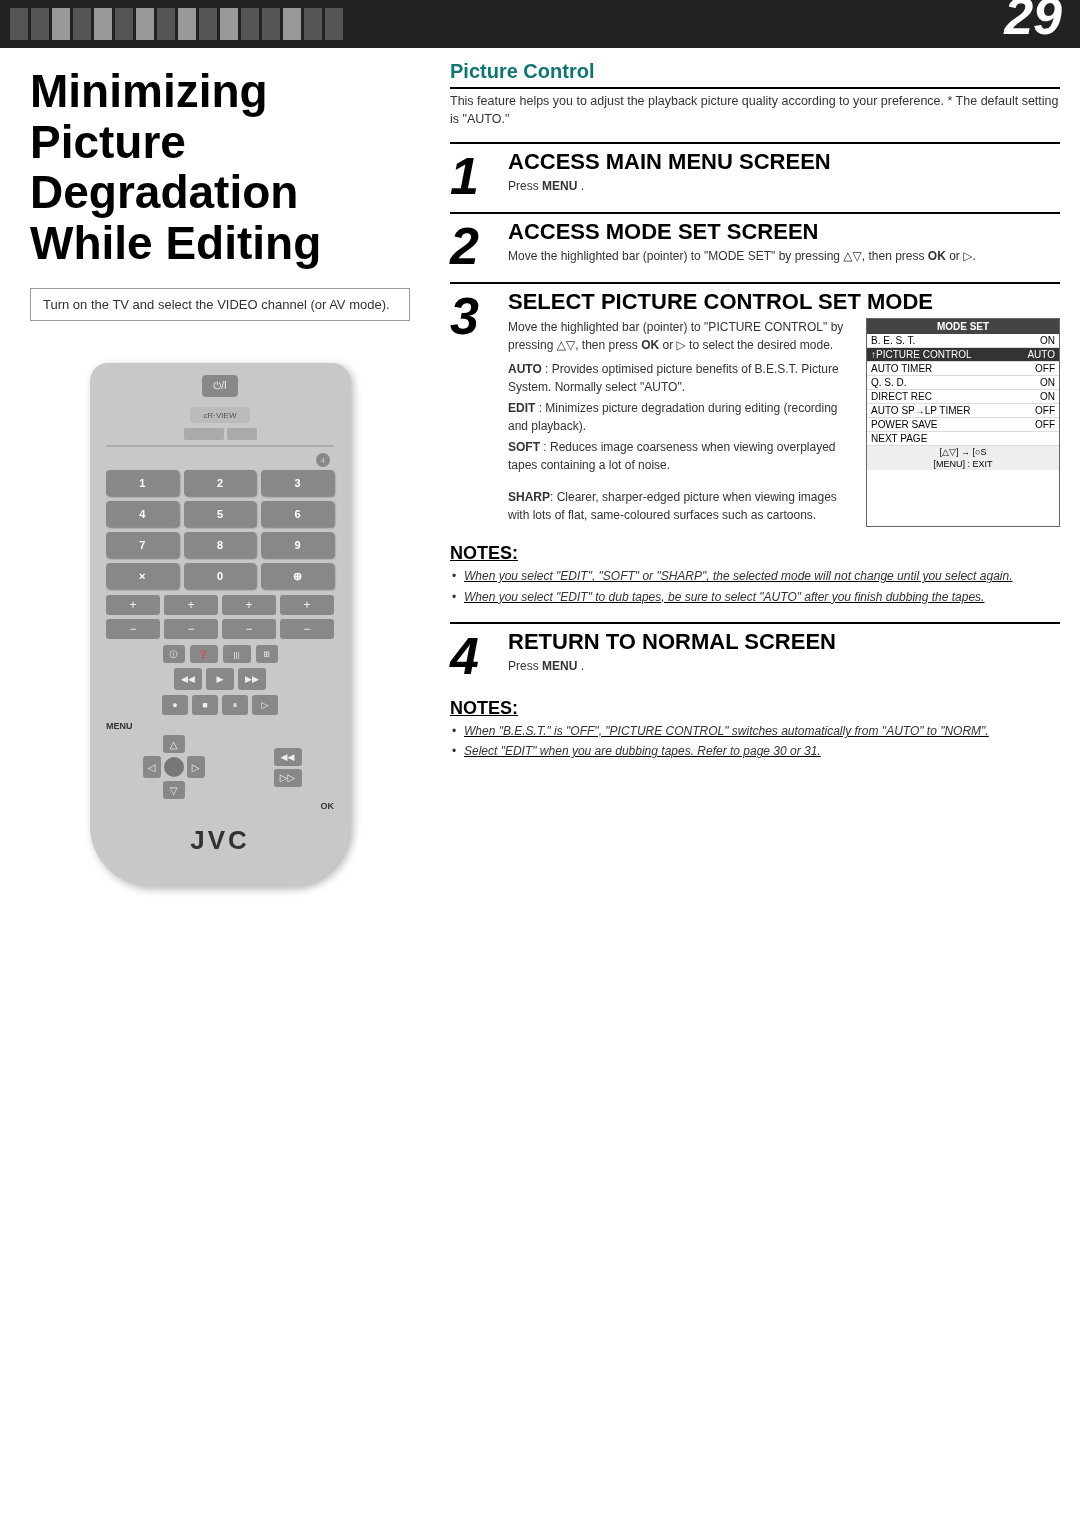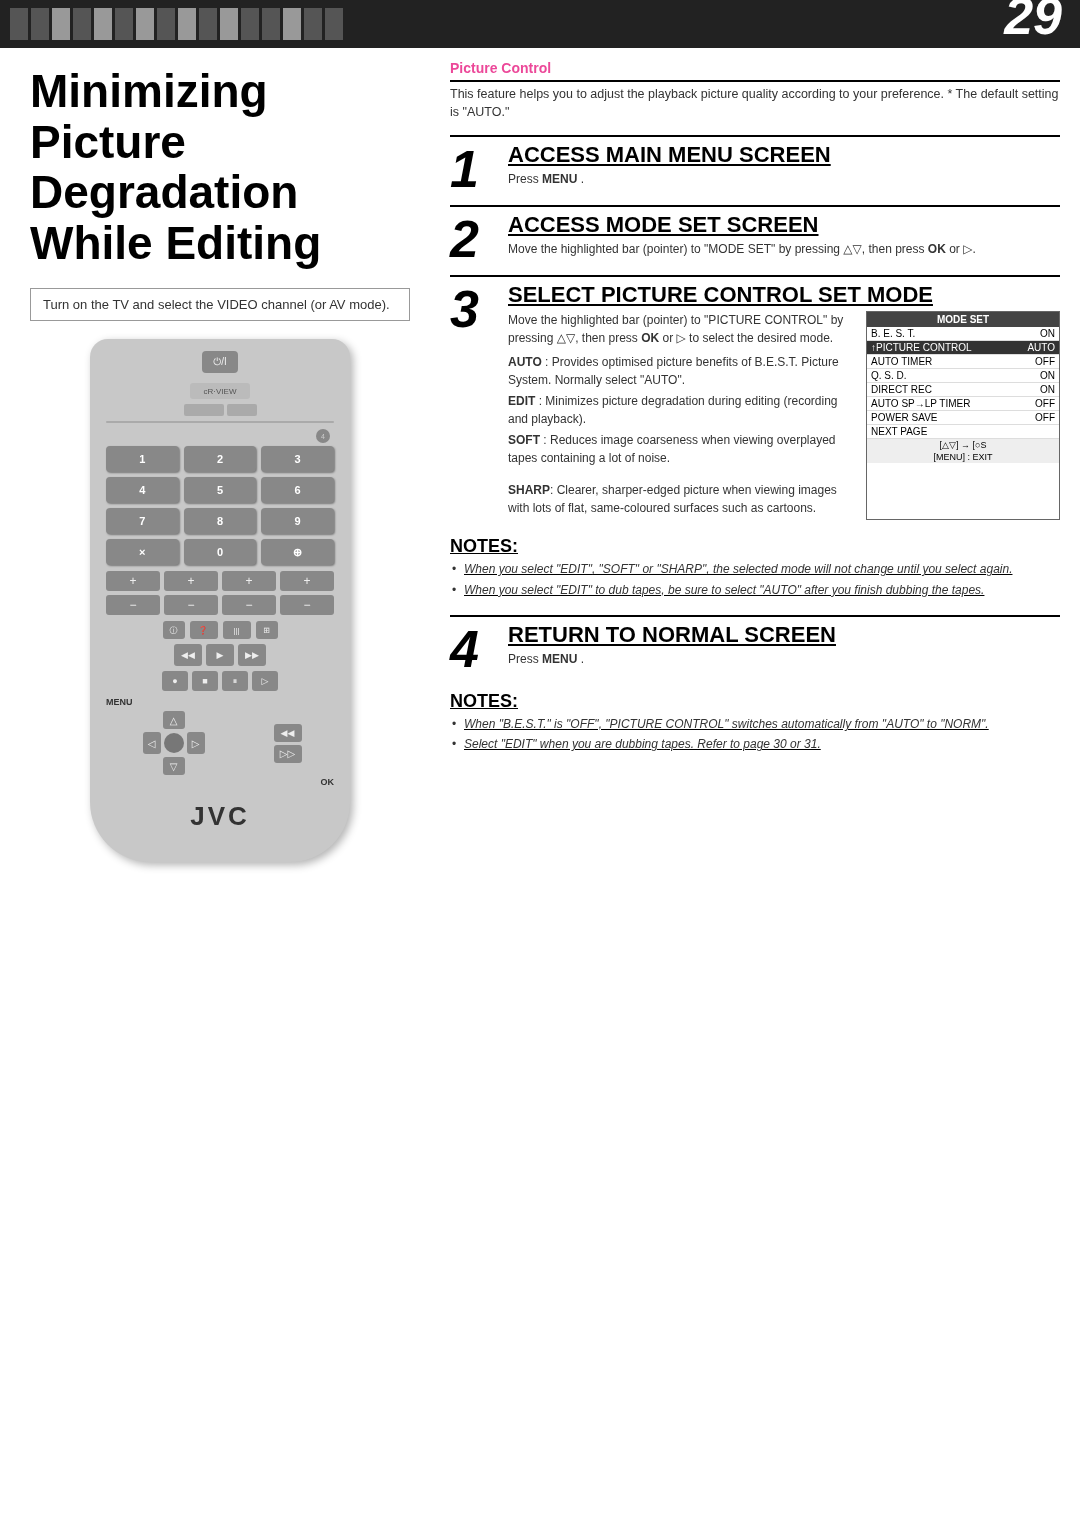--- a/index.html
+++ b/index.html
@@ -63,21 +63,21 @@
       font-weight: bold;
       line-height: 1.1;
       color: #000;
       margin-bottom: 20px;
       font-family: Arial, Helvetica, sans-serif;
     }
 
     .tv-instruction-box {
       border: 1px solid #999;
       padding: 8px 12px;
-      margin-bottom: 8px;
+      margin-bottom: 32px;
       font-size: 13px;
       color: #333;
     }
 
     
     .remote-area {
       display: flex;
       justify-content: center;
       align-items: flex-start;
       padding-top: 10px;
@@ -183,23 +183,23 @@
       letter-spacing: 3px;
     }
 
     
     .right-col {
       flex: 1;
       padding: 12px 20px 20px 20px;
     }
 
     .section-title-main {
-      font-size: 14px;
-      font-weight: bold;
-      color: #ec4899;
+      font-size: 20px;
+      font-weight: bold;
+      color: #0f766e;
       margin-bottom: 4px;
       border-bottom: 2px solid #000;
       padding-bottom: 4px;
     }
 
     .intro-text {
       font-size: 12.5px;
       color: #333;
       margin-bottom: 14px;
       line-height: 1.4;
@@ -227,21 +227,20 @@
       flex: 1;
     }
 
     .step-heading {
       font-size: 22px;
       font-weight: bold;
       color: #000;
       line-height: 1.1;
       margin-bottom: 4px;
       text-transform: uppercase;
-      text-decoration: underline;
     }
 
     .step-text {
       font-size: 12px;
       color: #333;
       line-height: 1.4;
     }
 
     .step-text strong, .step-text b {
       font-weight: bold;

